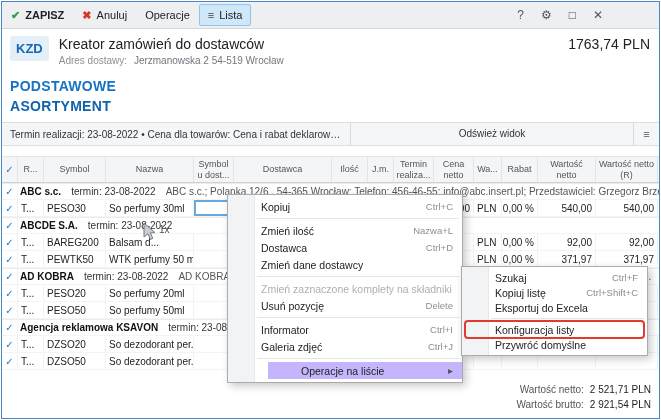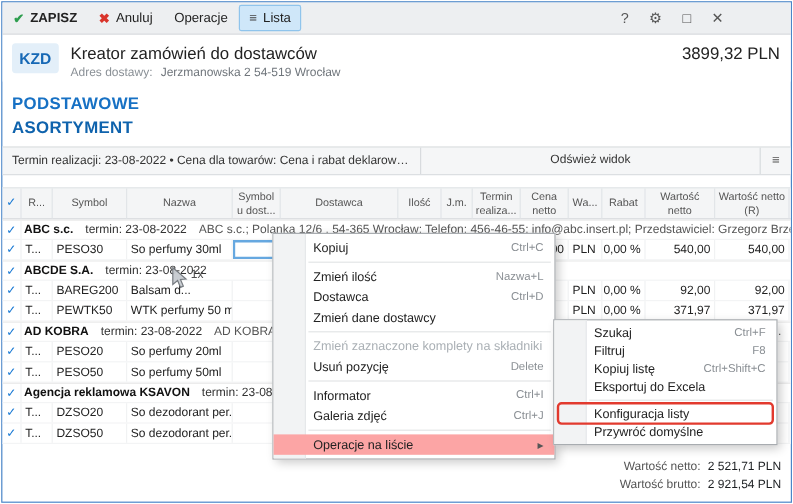--- a/index.html
+++ b/index.html
@@ -63,21 +63,21 @@
   .sum-line { margin-top:4px; }
   .sum-val { color:#1b1e21; margin-left:6px; }
 
   
   .menu { position:absolute; background:#fff; border:1px solid #a8acb0; box-shadow:3px 3px 8px rgba(0,0,0,.22); padding:3px 0; z-index:20;text-align:center; }
   .menu::before { content:''; position:absolute; left:0; top:0; bottom:0; width:26px; background:#f2f3f4; border-right:1px solid #e6e8ea; }
   .menu-item { position:relative; display:flex; align-items:center; height:17px; padding:0 9px 0 33px; font-size:10.5px; color:#222; }
   .menu-item .shortcut { margin-left:auto; color:#8a8f94; font-size:9.5px; padding-left:12px; }
   .menu-item .subarrow { margin-left:auto; color:#555; font-size:10px; }
   .menu-item.disabled { color:#aab0b5; }
-  .menu-item.highlight { background:#fca5a5; }
+  .menu-item.highlight { background:#c4b5fd;margin-left:40px; }
   .menu-item.annotated::after { content:''; position:absolute; left:2px; right:2px; top:-2px; bottom:-2px; border:2px solid #e23a2e; border-radius:4px; pointer-events:none; }
   .menu-sep { position:relative; height:1px; background:#e3e5e7; margin:3px 3px 3px 29px; }
   #context-menu { left:225px; top:192px; width:236px; }
   #context-submenu { left:459px; top:264px; width:187px; z-index:21; }
   #context-submenu .menu-item { height:15px; }
 
   
   .drag-cursor { position:absolute; left:140px; top:220px; z-index:15; display:flex; gap:1px; opacity:.95; }
   .dc-label { font-size:10px; color:#444; margin-top:2px; }
 </style>
@@ -108,21 +108,21 @@
       <span>□</span>
       <span>✕</span>
     </div>
   </div>
 
   <div class="header">
     <div class="badge">KZD</div>
     <div class="title-block">
       <div class="title-row">
         <span class="doc-title">Kreator zamówień do dostawców</span>
-        <span class="doc-amount">3899,32 PLN</span>
+        <span class="doc-amount">1763,74 PLN</span>
       </div>
       <div class="address">
         <span class="lbl">Adres dostawy:</span>
         <span class="val">Jerzmanowska 2 54-519 Wrocław</span>
       </div>
     </div>
   </div>
 
   <div class="tabs">
     <div class="tab">PODSTAWOWE</div>
@@ -357,24 +357,20 @@
         <span class="subarrow">▸</span>
       </div>
     </div>
 
   <div class="menu" id="context-submenu">
       <div class="menu-item">
         <span class="mlabel">Szukaj</span>
         <span class="shortcut">Ctrl+F</span>
       </div>
       <div class="menu-item">
-        <span class="mlabel">Filtruj</span>
-        <span class="shortcut">F8</span>
-      </div>
-      <div class="menu-item">
         <span class="mlabel">Kopiuj listę</span>
         <span class="shortcut">Ctrl+Shift+C</span>
       </div>
       <div class="menu-item">
         <span class="mlabel">Eksportuj do Excela</span>
       </div>
       <div class="menu-sep"></div>
       <div class="menu-item annotated">
         <span class="mlabel">Konfiguracja listy</span>
       </div>

